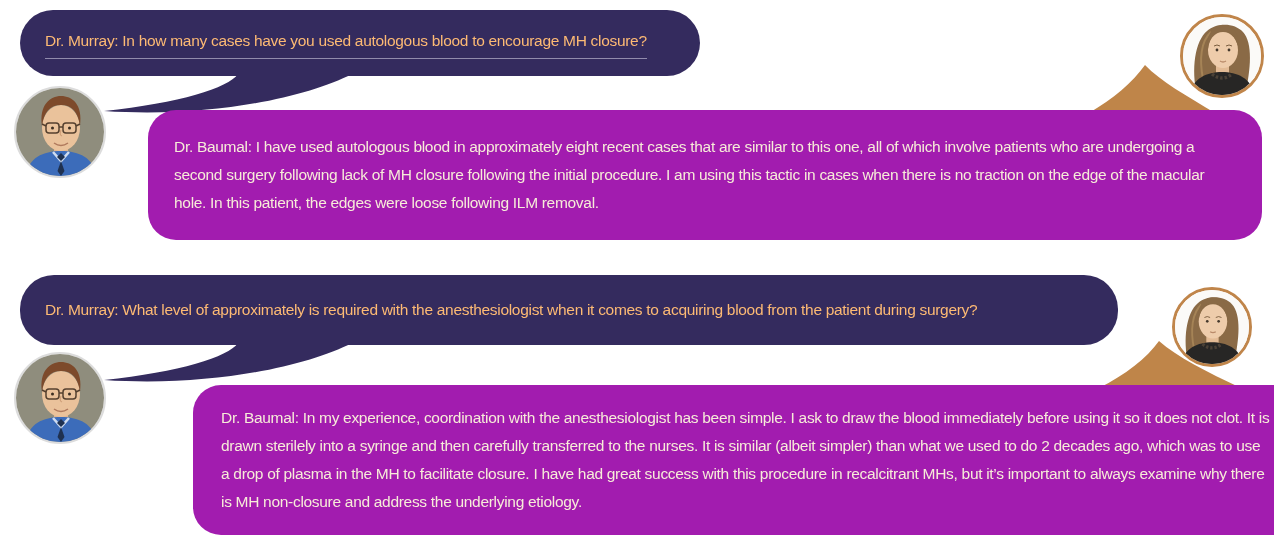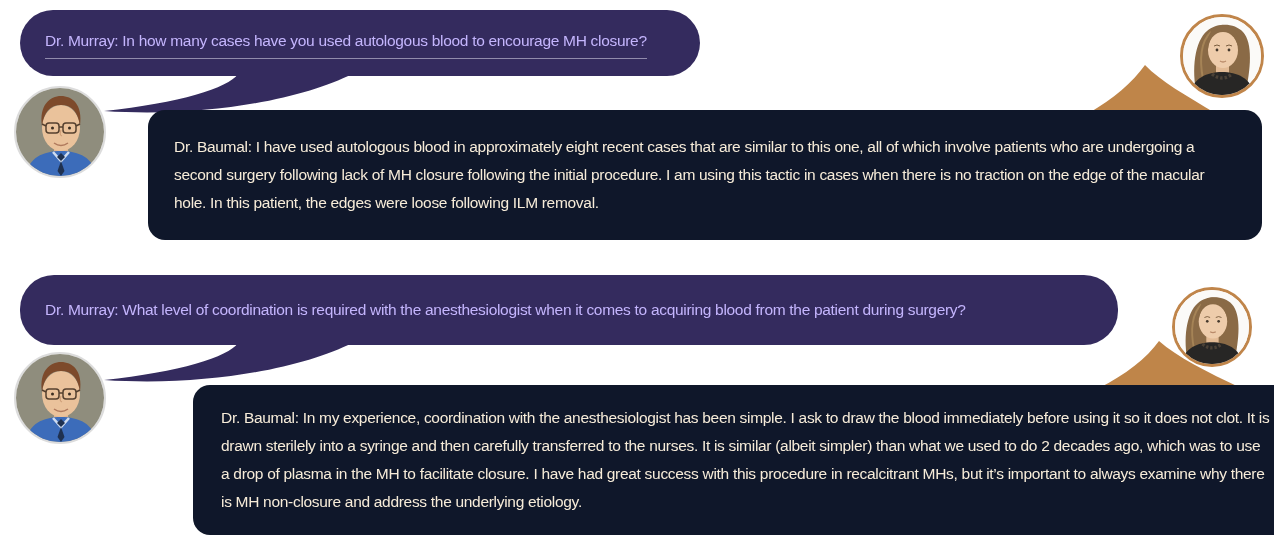--- a/index.html
+++ b/index.html
@@ -12,25 +12,25 @@
   }
   .bubble{
     position:absolute;
     display:flex;align-items:center;
     box-sizing:border-box;
     z-index:2;
   }
   .bubble.purple{
     background:#342b5e;
     border-radius:34px;
-    color:#c4b5fd;
+    color:#fdba74;
   }
   .bubble.tan{
-    background:#0f172a;
-    border-radius:17px;
+    background:#a21caf;
+    border-radius:28px;
     color:#f7ecd9;
   }
   .msg{
     font-size:15.5px;
     letter-spacing:-0.3px;
     line-height:28px;
     font-weight:normal;
   }
   .underlined{
     border-bottom:1px solid rgba(223,219,236,0.55);
@@ -120,21 +120,21 @@
     </svg>
   </div>
   <svg id="tail-b1" class="tail" viewBox="0 0 135 48">
     <path d="M60 0 C 48 17, 28 34, 4 48 L130 48 C 102 31, 75 16, 60 0 Z" fill="#bf8549"></path>
   </svg>
   <div id="bubble-b1" class="bubble tan">
     <span class="msg">Dr. Baumal: I have used autologous blood in approximately eight recent cases that are similar to this one, all of which involve patients who are undergoing a second surgery following lack of MH closure following the initial procedure. I am using this tactic in cases when there is no traction on the edge of the macular hole. In this patient, the edges were loose following ILM removal.</span>
   </div>
 
   <div id="bubble-m2" class="bubble purple">
-    <span class="msg">Dr. Murray: What level of coordination is required with the anesthesiologist when it comes to acquiring blood from the patient during surgery?</span>
+    <span class="msg">Dr. Murray: What level of approximately is required with the anesthesiologist when it comes to acquiring blood from the patient during surgery?</span>
   </div>
   <svg id="tail-m2" class="tail" viewBox="0 0 260 44">
     <path d="M138 0 C 128 14, 80 29, 4 37 C 110 44, 205 24, 252 0 Z" fill="#342b5e"></path>
   </svg>
   <div id="avatar-m2" class="avatar murray">
     <svg viewBox="0 0 88 88">
       <rect width="88" height="88" fill="#8f8d7d"></rect>
       <rect x="38" y="54" width="14" height="14" fill="#dfb48d"></rect>
       <ellipse cx="45" cy="40" rx="19" ry="23" fill="#eac29b"></ellipse>
       <path d="M26 38 C 23 17 34 8 45 8 C 56 8 67 16 64 38 C 62 24 56 17 45 17 C 34 17 28 24 26 38 Z" fill="#7d4a2b"></path>

